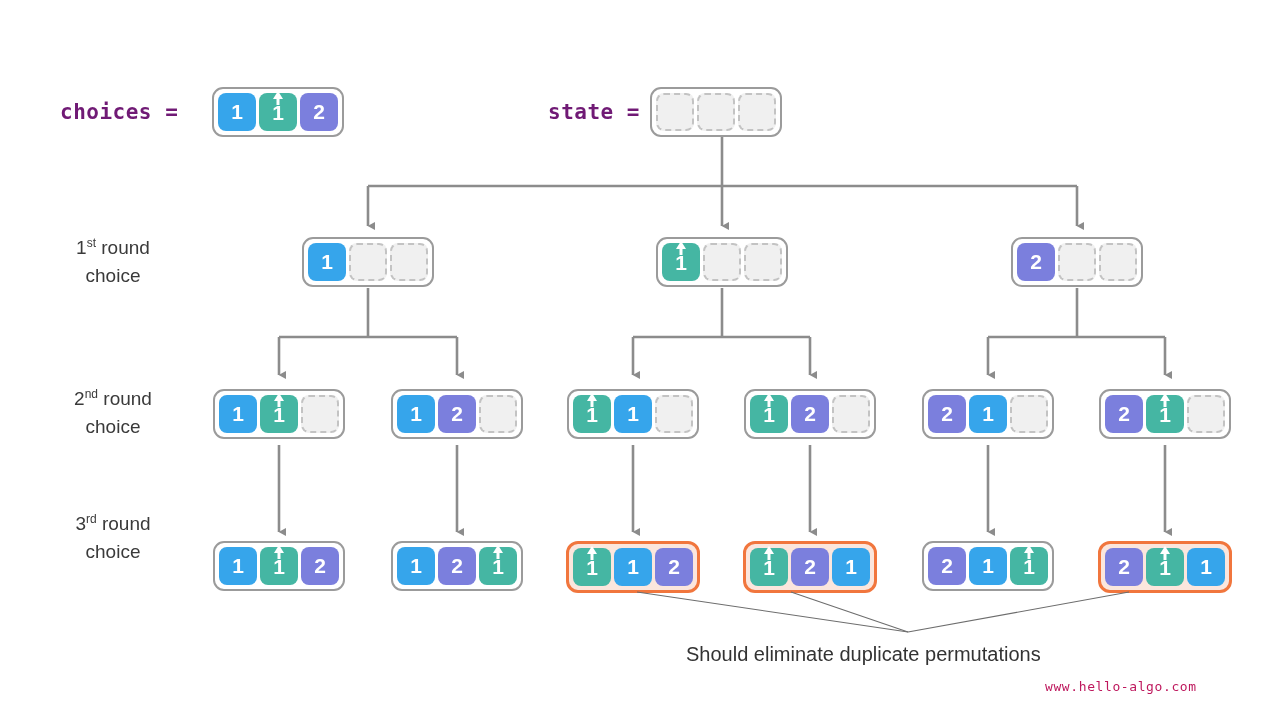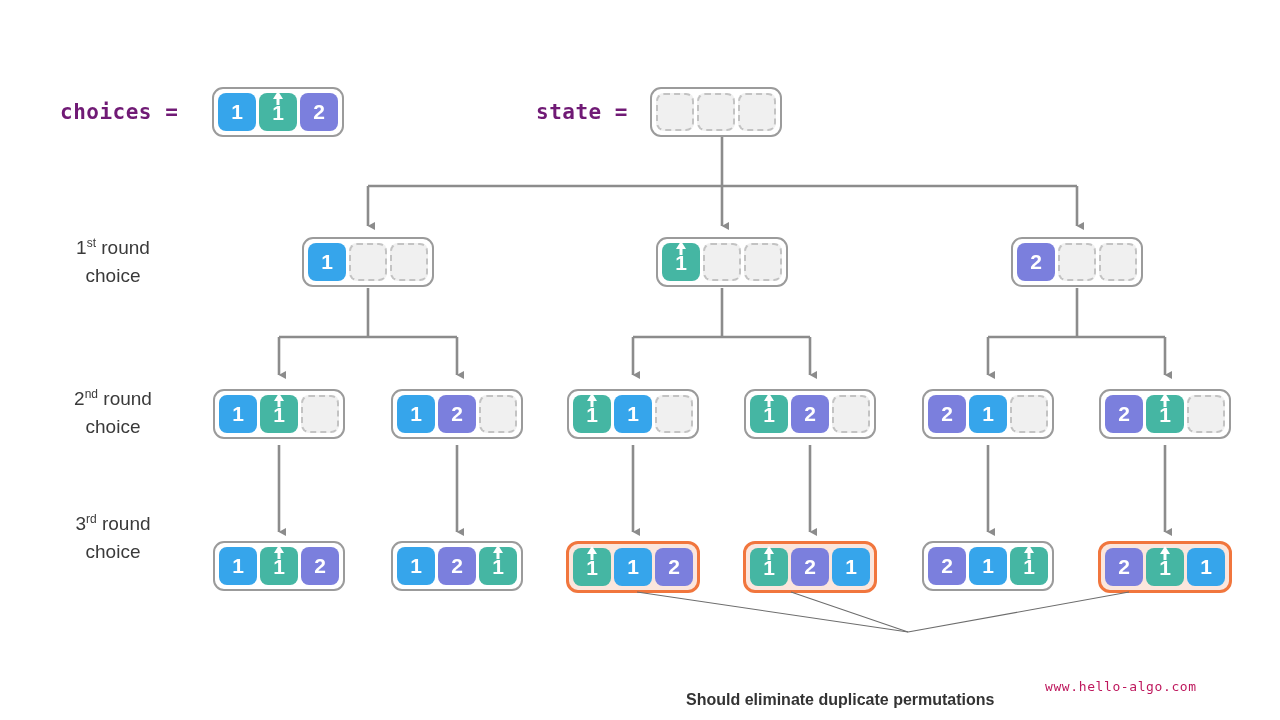--- a/index.html
+++ b/index.html
@@ -98,25 +98,24 @@
     content:"";
     position:absolute;
     left:50%;top:-4px;
     transform:translateX(-50%);
     width:3px;height:7px;
     background:#ffffff;
   }
 
   
   .caption{
-    font-size:16px;
-    font-weight:700;
+    font-size:20px;
+    font-weight:400;
     color:#333333;
     white-space:nowrap;
-    margin-top:48px;
   }
   .watermark{
     font-family:"DejaVu Sans Mono","Liberation Mono",monospace;
     font-size:13px;
     color:#be185d;
     letter-spacing:0.6px;
     white-space:nowrap;
   }
 </style>
 </head>
@@ -179,21 +178,21 @@
         </div>
       <div class="cell teal">
           <span class="hat">1</span>
         </div>
       <div class="cell purple">
           <span>2</span>
         </div>
     </div>
   </div>
 
-  <div class="abs mono-label" style="left:536px;top:100px;">state =</div>
+  <div class="abs mono-label" style="left:548px;top:100px;">state =</div>
 
   <div class="abs" style="left:650px;top:87px;">
     <div class="arr">
       <div class="cell empty"></div>
       <div class="cell empty"></div>
       <div class="cell empty"></div>
     </div>
   </div>
 
   <div class="abs round-label" style="left:8px;top:234px;">

